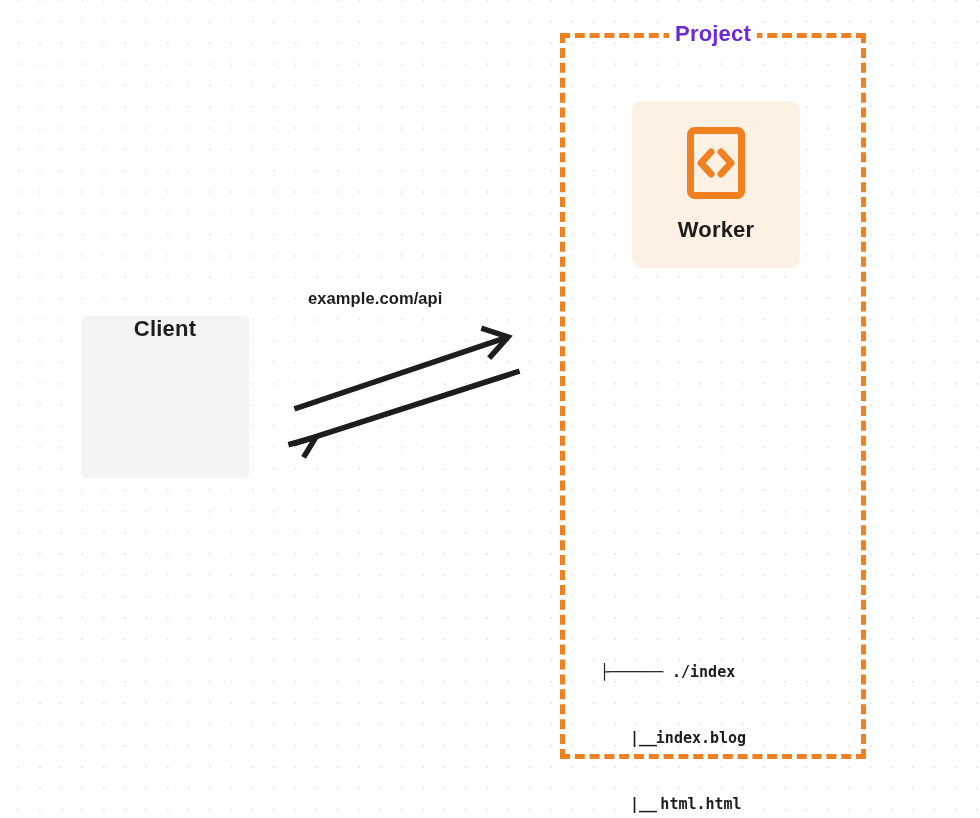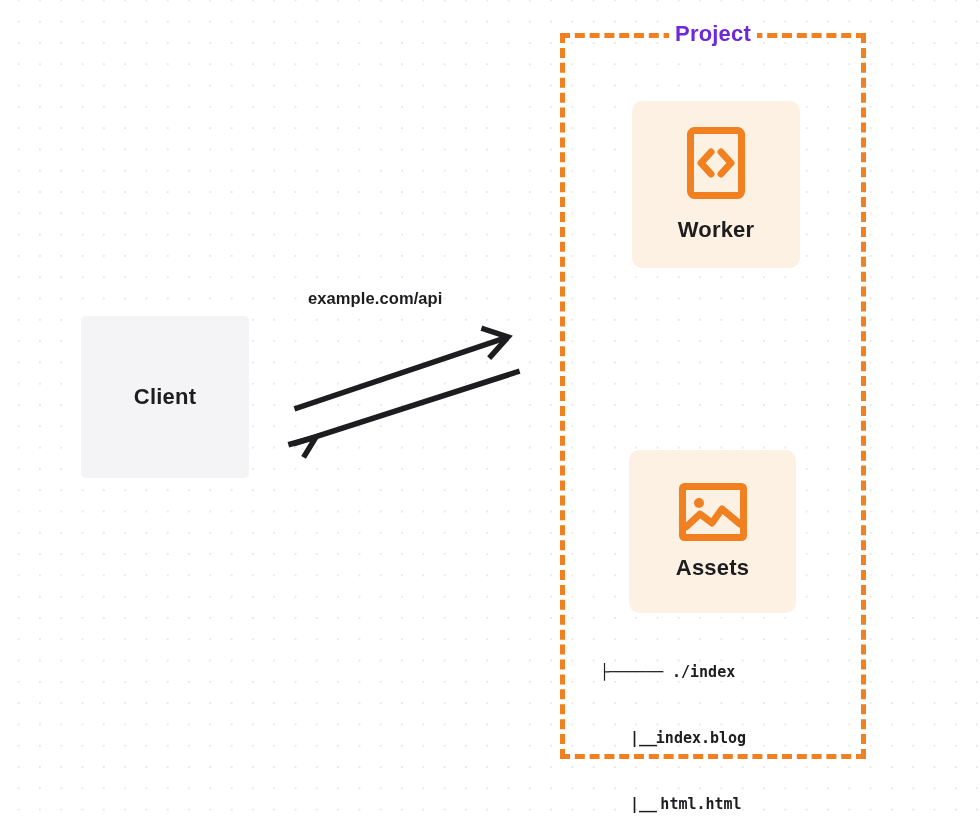--- a/index.html
+++ b/index.html
@@ -25,21 +25,20 @@
   
   #client-node {
     position: absolute;
     left: 81px;
     top: 316px;
     width: 168px;
     height: 162px;
     background: #f4f4f6;
     border-radius: 5px;
     display: flex;
-    align-items: center;
     justify-content: center;
   }
   #client-node .node-label {
     font-size: 22px;
     font-weight: bold;
     color: #1d1d1f;
     letter-spacing: .2px;
   }
 
   
@@ -184,30 +183,20 @@
     <span class="card-icon">
       <svg width="58" height="72" viewBox="0 0 58 72" xmlns="http://www.w3.org/2000/svg">
         <rect x="3.5" y="3.5" width="51" height="65" rx="4" ry="4" fill="none" stroke="#f08020" stroke-width="7"></rect>
         <polyline points="24,25 14,36 24,47" fill="none" stroke="#f08020" stroke-width="7" stroke-linecap="round" stroke-linejoin="round"></polyline>
         <polyline points="34,25 44,36 34,47" fill="none" stroke="#f08020" stroke-width="7" stroke-linecap="round" stroke-linejoin="round"></polyline>
       </svg>
     </span>
     <span class="card-label">Worker</span>
   </div>
 
-  <div id="assets-card" class="service-card">
-    <span class="card-icon">
-      <svg width="68" height="58" viewBox="0 0 68 58" xmlns="http://www.w3.org/2000/svg">
-        <rect x="3.5" y="3.5" width="61" height="51" rx="2" ry="2" fill="none" stroke="#f08020" stroke-width="7"></rect>
-        <circle cx="20" cy="20" r="5" fill="#f08020"></circle>
-        <polyline points="7,44 21,31 33,40 43,26 61,41" fill="none" stroke="#f08020" stroke-width="7" stroke-linecap="round" stroke-linejoin="round"></polyline>
-      </svg>
-    </span>
-    <span class="card-label">Assets</span>
-  </div>
 
   <div id="file-tree">
     <div class="tree-row root">
       <span class="tree-branch">├──────</span>
       <span class="tree-name">./index</span>
     </div>
     <div class="tree-row">
       <span class="tree-branch" style="left:30px;">|__</span>
       <span class="tree-name">index.blog</span>
     </div>

